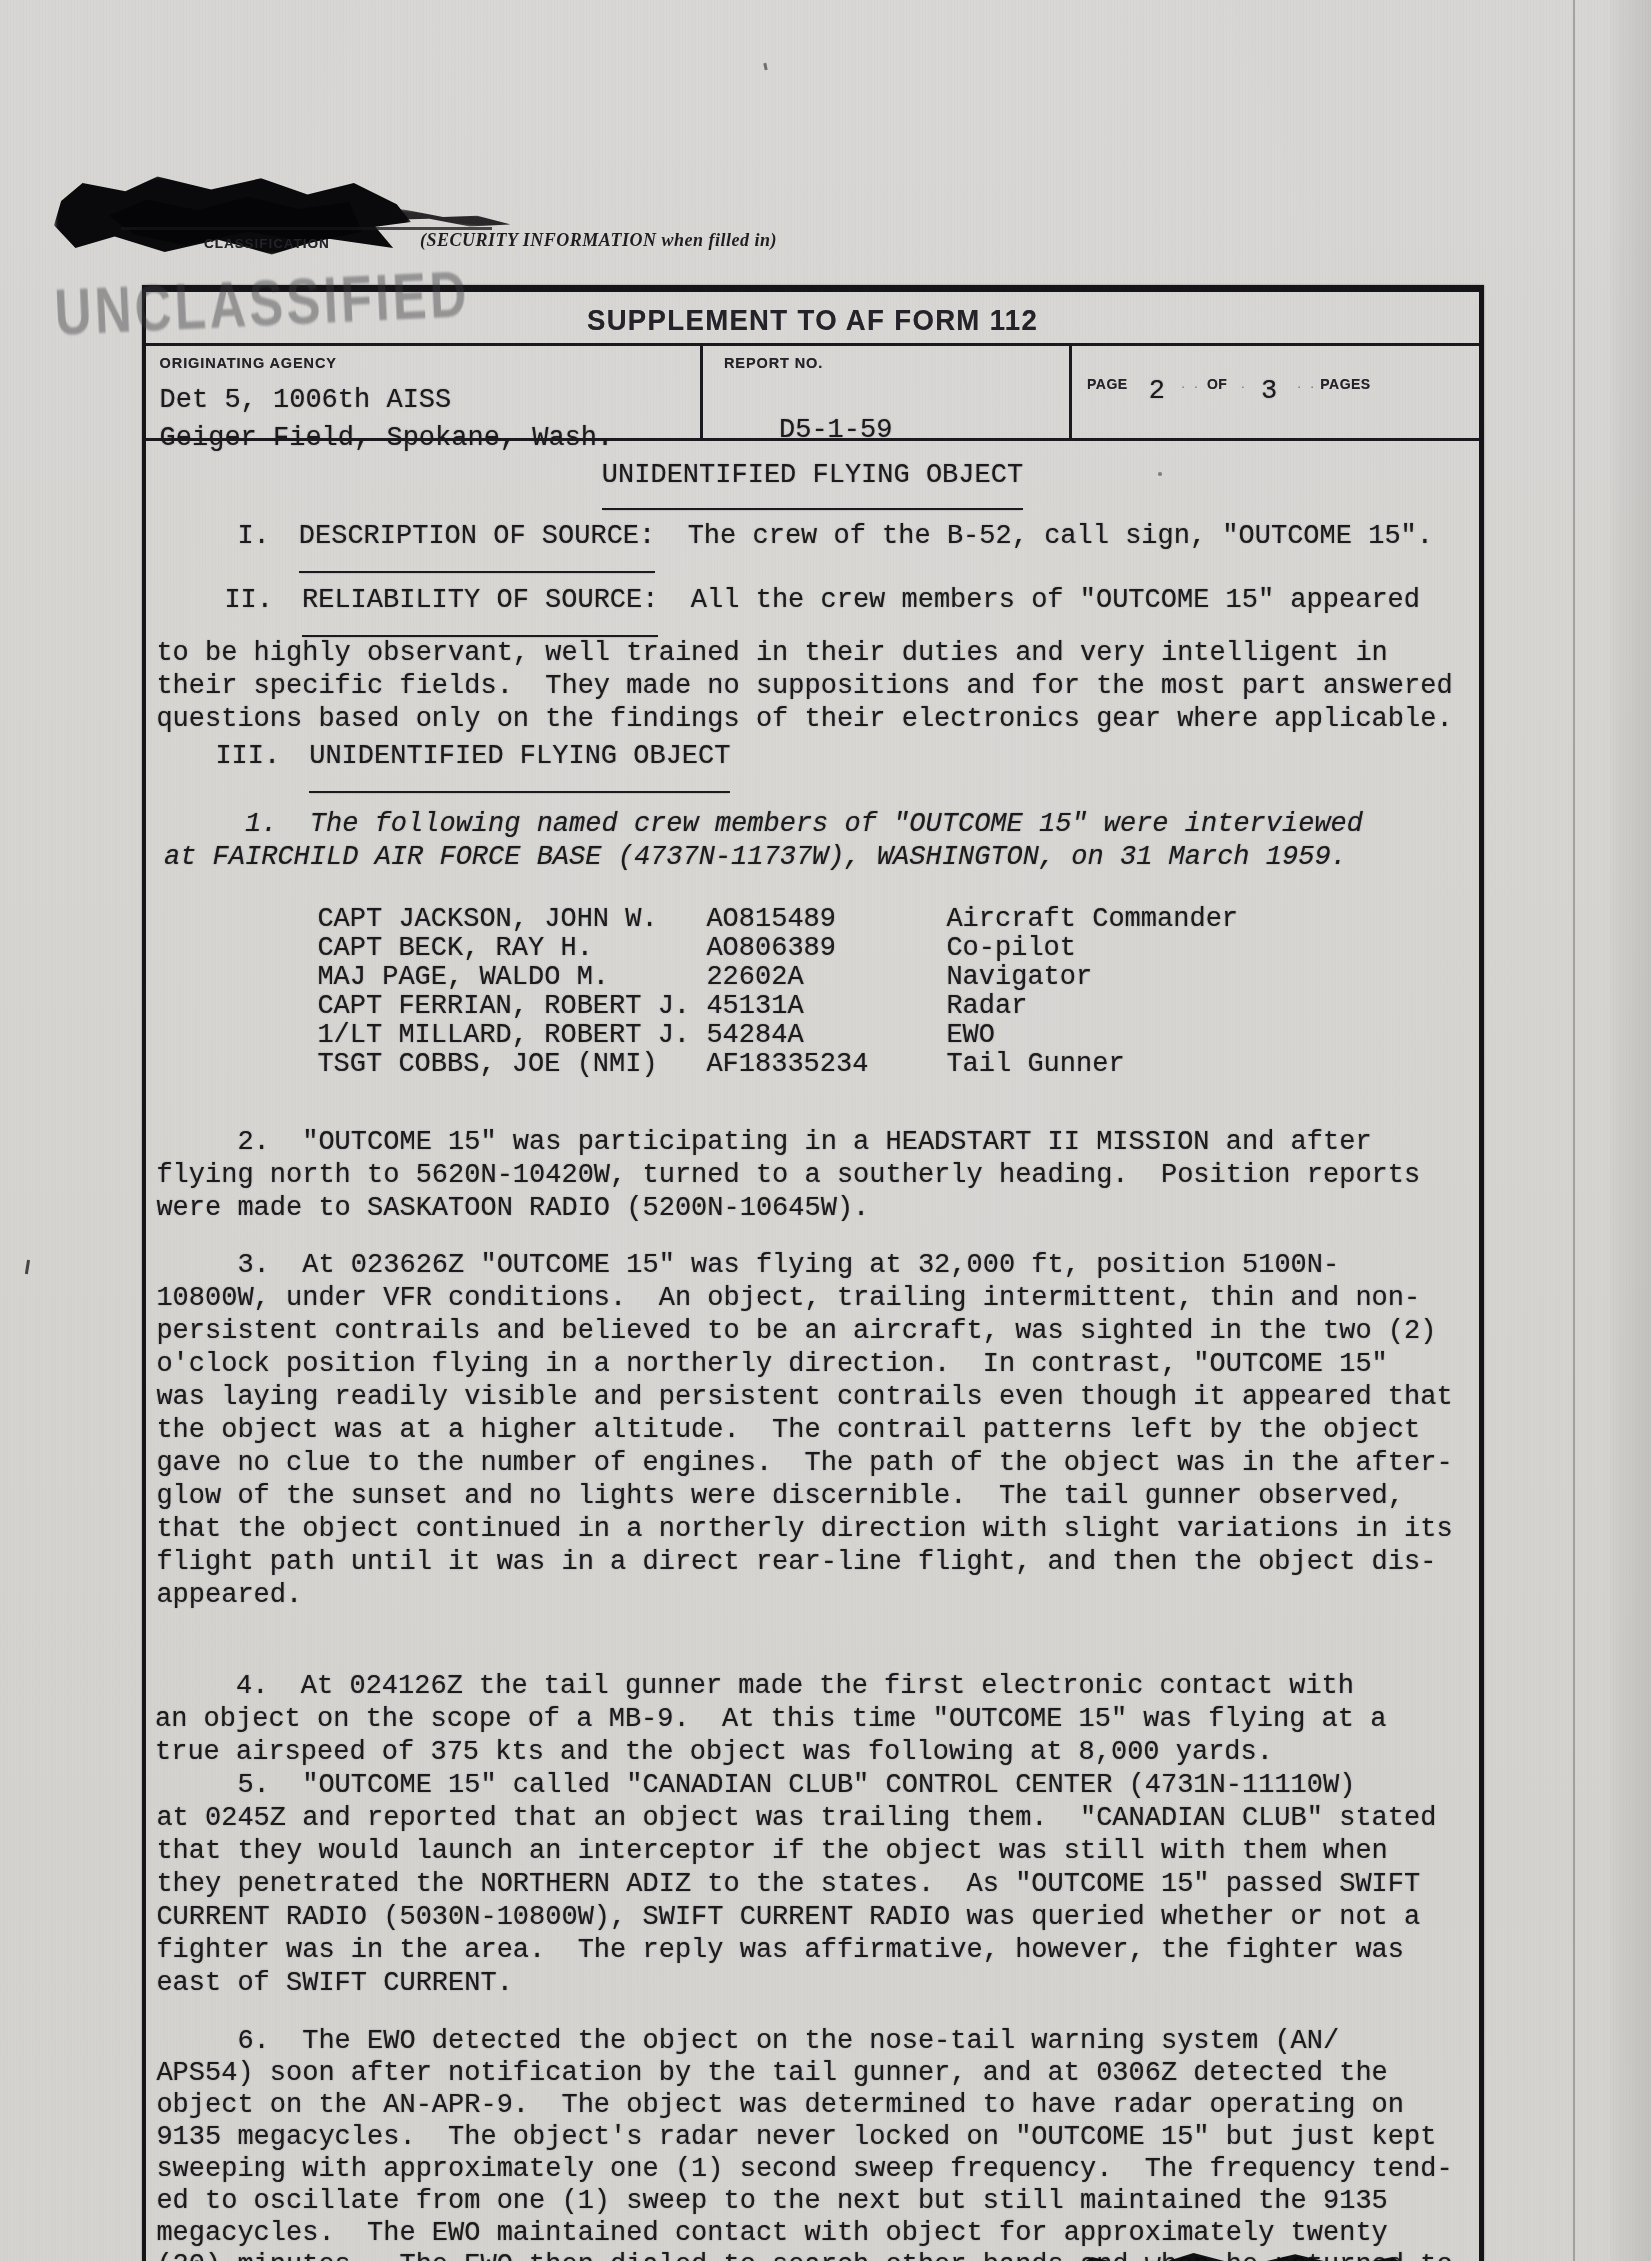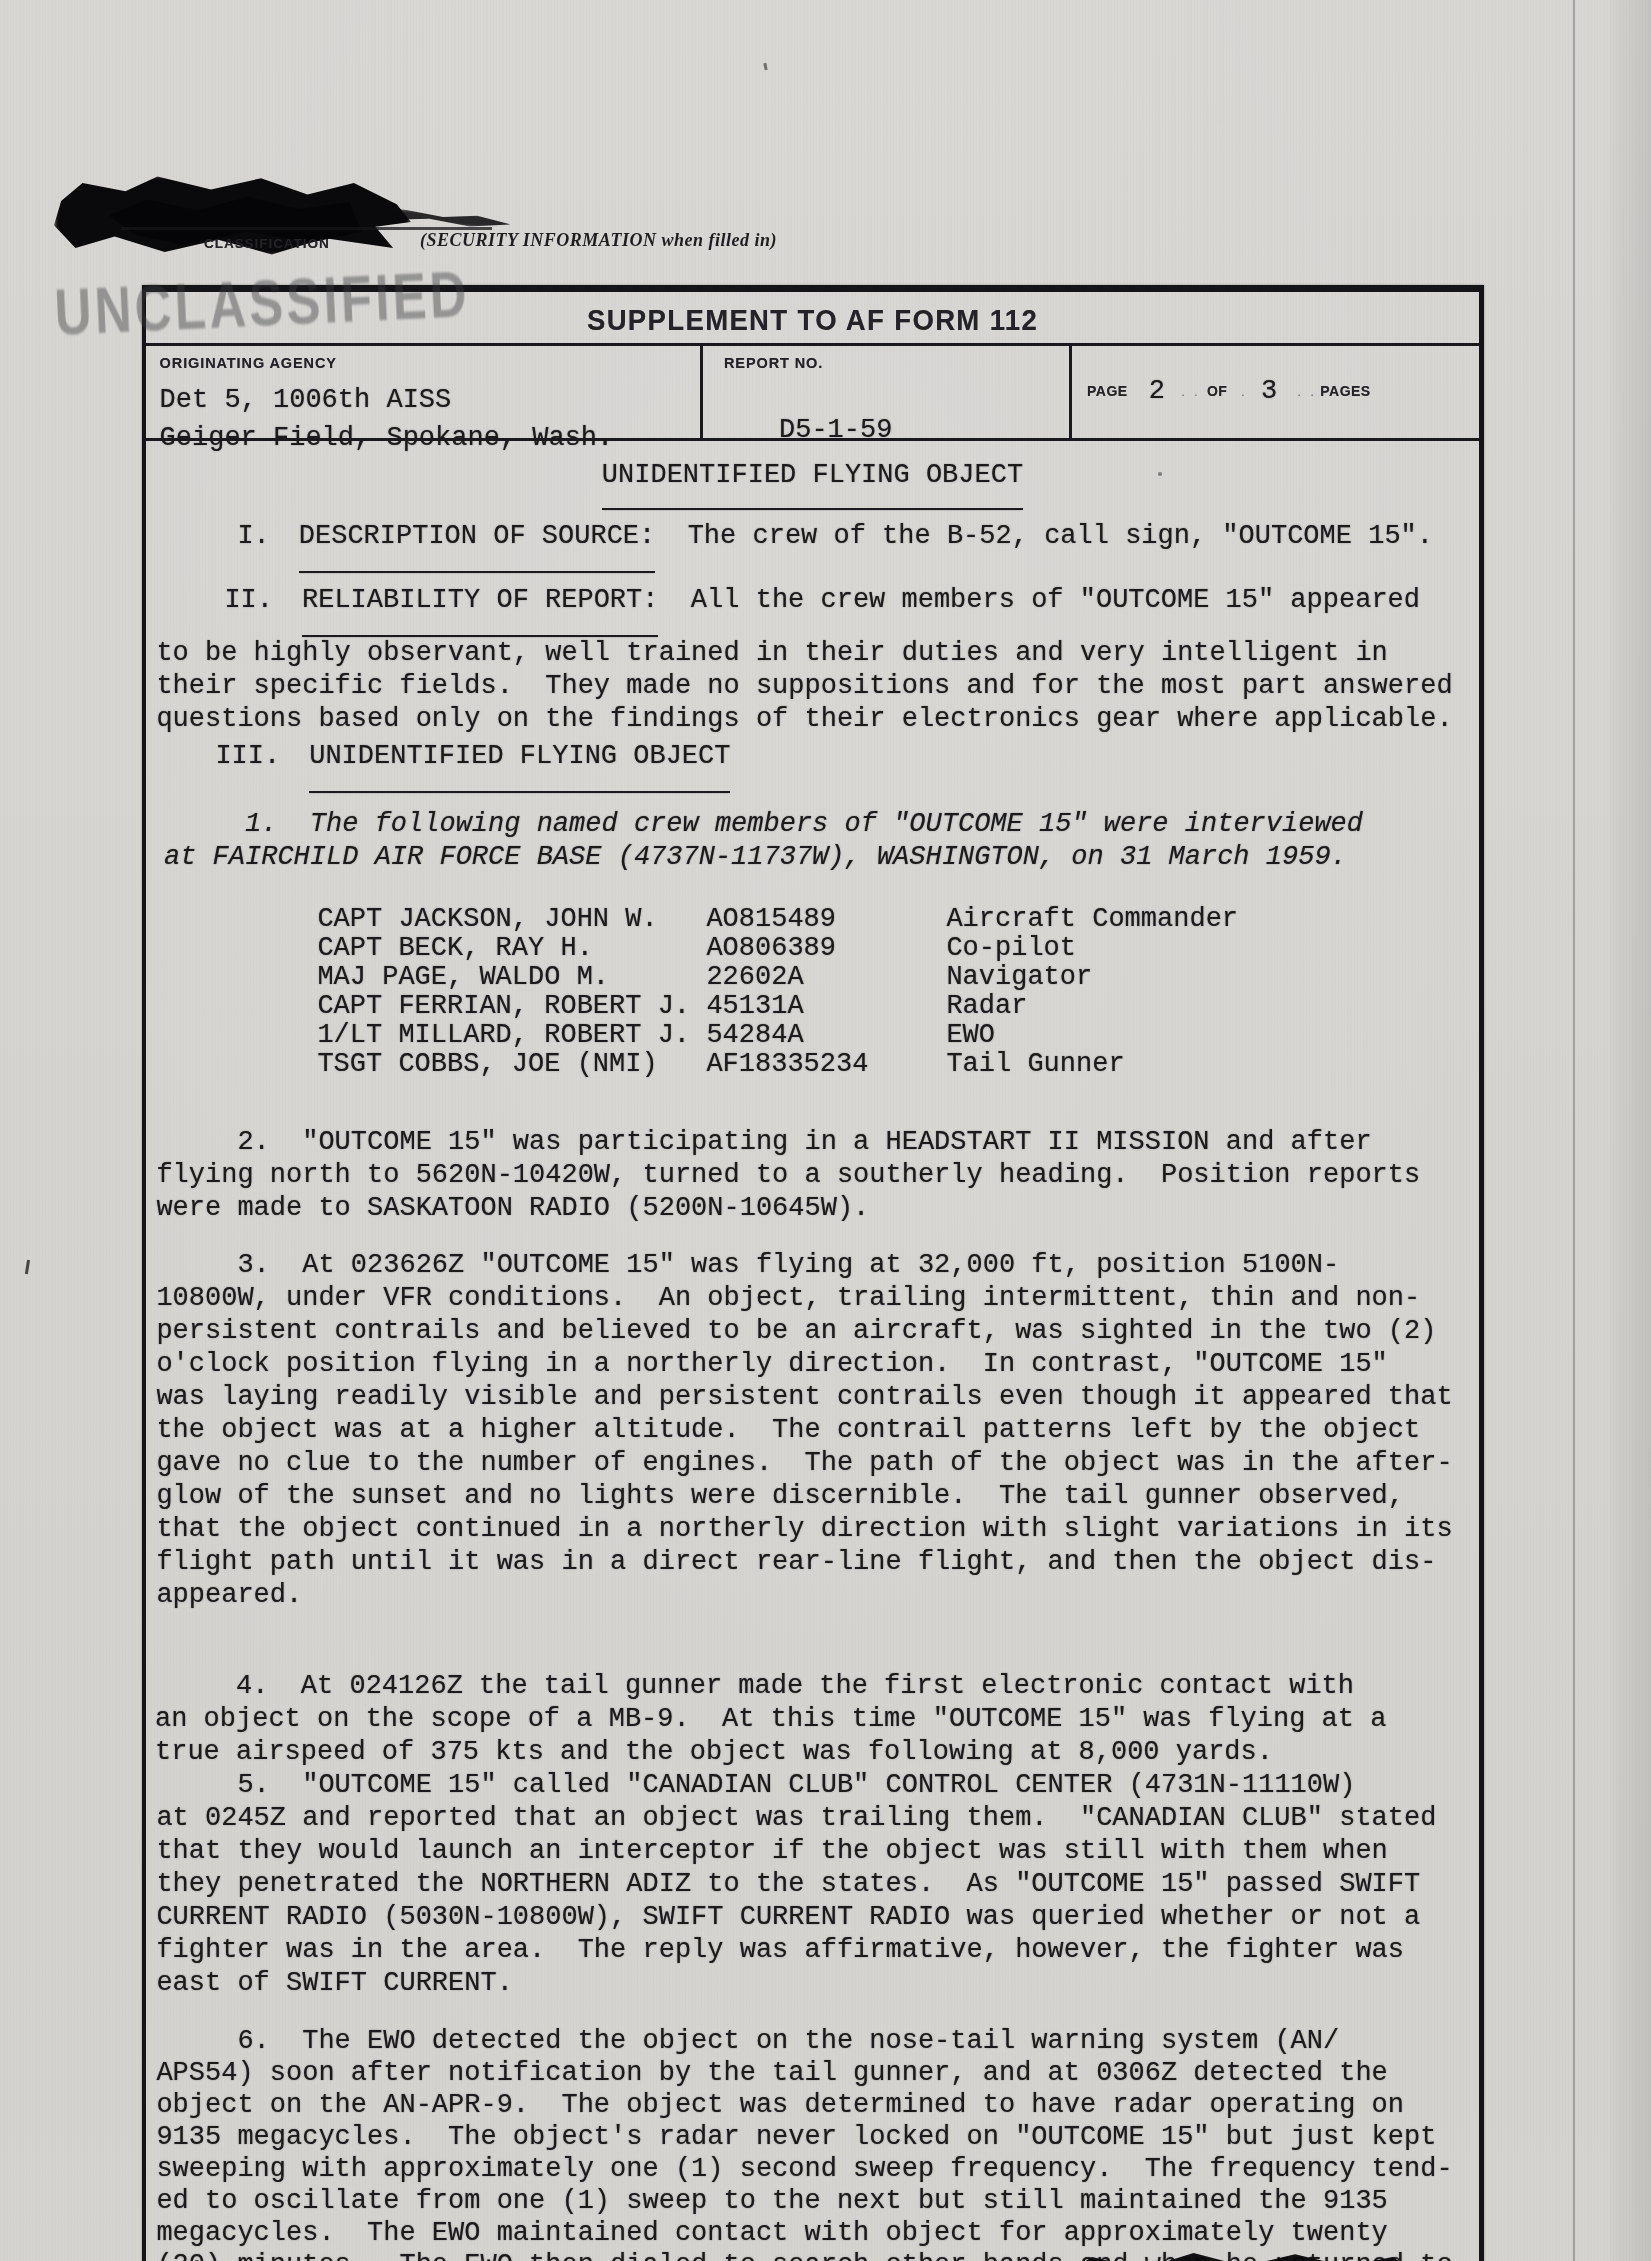--- a/index.html
+++ b/index.html
@@ -47,21 +47,21 @@
   .row-sep1{left:0;top:51px;width:100%;height:3.2px;background:#1a191d;filter:blur(0.3px);}
   .row-sep2{left:0;top:146px;width:100%;height:3.2px;background:#1a191d;filter:blur(0.3px);}
   .vline1{left:554px;top:54px;width:2.7px;height:92px;background:#1a191d;}
   .vline2{left:923px;top:54px;width:2.7px;height:92px;background:#1a191d;}
   .form-title{left:0;top:11.8px;width:100%;text-align:center;font-size:29px;letter-spacing:1.4px;
     transform:scaleX(.95);}
   .oa-label{left:13.6px;top:63px;font-size:14.5px;letter-spacing:0.9px;}
   .oa-value{left:13.6px;top:89px;font-size:27px;line-height:38px;}
   .rn-label{left:578px;top:63px;font-size:14.5px;letter-spacing:0.9px;}
   .rn-value{left:633px;top:123px;font-size:27px;}
-  .page-cell{left:941px;top:84px;width:380px;display:flex;align-items:center;}
+  .page-cell{left:941px;top:84px;width:380px;display:flex;align-items:flex-start;}
   .page-cell .lbl{font-size:14px;}
   .page-cell .tw{font-size:27px;}
   .leaderdots{font-size:13.6px;color:rgba(30,28,33,.55);letter-spacing:2.7px;}
   
   .doc-title-wrap{left:0;top:168px;width:100%;text-align:center;font-size:27px;}
   .bodytxt{font-size:27px;line-height:33px;}
   .sec1{left:10.4px;top:228px;width:1312px;}
   .sec2{left:10.4px;top:292px;width:1312px;}
   .sec3{left:10.4px;top:448px;width:1312px;}
   .p1{left:18px;top:516px;width:1312px;font-style:italic;}
@@ -141,21 +141,21 @@
 
     <div class="abs doc-title-wrap tw">
       <span class="u-head">UNIDENTIFIED FLYING OBJECT</span>
     </div>
 
     <div class="abs sec1 tw bodytxt">
       <span class="sec-num">I.</span><span class="sec-head u-head">DESCRIPTION OF SOURCE:</span><span class="prewrap">  The crew of the B-52, call sign, "OUTCOME 15".</span>
     </div>
 
     <div class="abs sec2 tw bodytxt">
-      <span class="sec-num" style="padding-left:68px">II.</span><span class="sec-head u-head">RELIABILITY OF REPORT:</span><span class="prewrap">  All the crew members of "OUTCOME 15" appeared
+      <span class="sec-num" style="padding-left:68px">II.</span><span class="sec-head u-head">RELIABILITY OF SOURCE:</span><span class="prewrap">  All the crew members of "OUTCOME 15" appeared
 to be highly observant, well trained in their duties and very intelligent in
 their specific fields.  They made no suppositions and for the most part answered
 questions based only on the findings of their electronics gear where applicable.</span>
     </div>
 
     <div class="abs sec3 tw bodytxt">
       <span class="sec-num" style="padding-left:59px">III.</span><span class="sec-head u-head">UNIDENTIFIED FLYING OBJECT</span>
     </div>
 
     <div class="abs p1 tw bodytxt prewrap">     1.  The following named crew members of "OUTCOME 15" were interviewed

